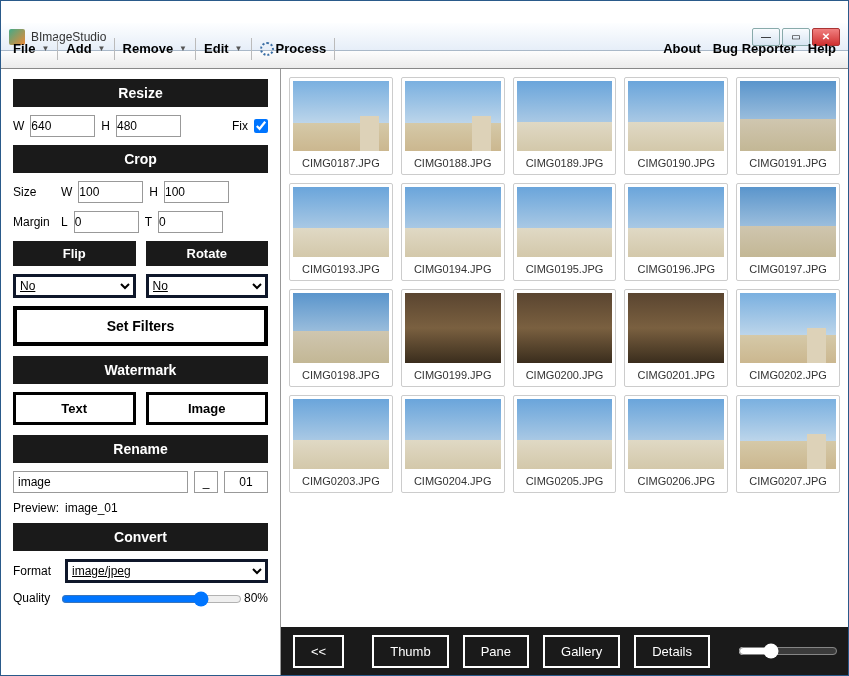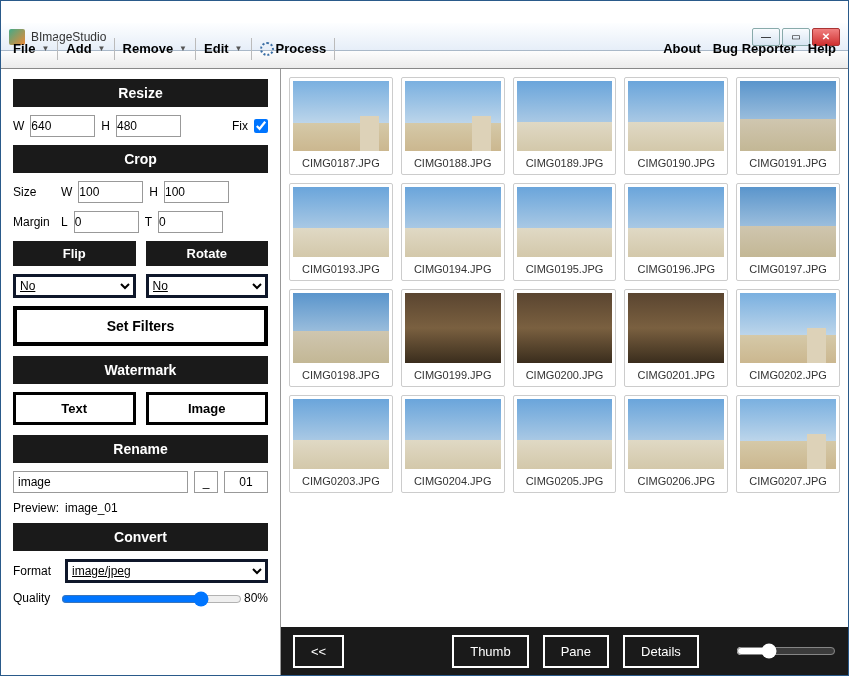--- a/index.html
+++ b/index.html
@@ -265,20 +265,21 @@
               <div class="thumb-img sky1"></div>
               <div class="thumb-label">CIMG0207.JPG</div>
             </div>
           </div>
       </div>
       <div class="bottombar">
         <div class="bbtn">&lt;&lt;</div>
         <div style="width:80px"></div>
         <div class="bbtn">Thumb</div>
         <div class="bbtn">Pane</div>
+        <div class="bbtn">Gallery</div>
         <div class="bbtn">Details</div>
         <div class="bspacer"></div>
         <input type="range" class="zoom-slider" min="0" max="100" value="30" style="">
       </div>
     </div>
 
   </div>
 </div>
 
 </body></html>

